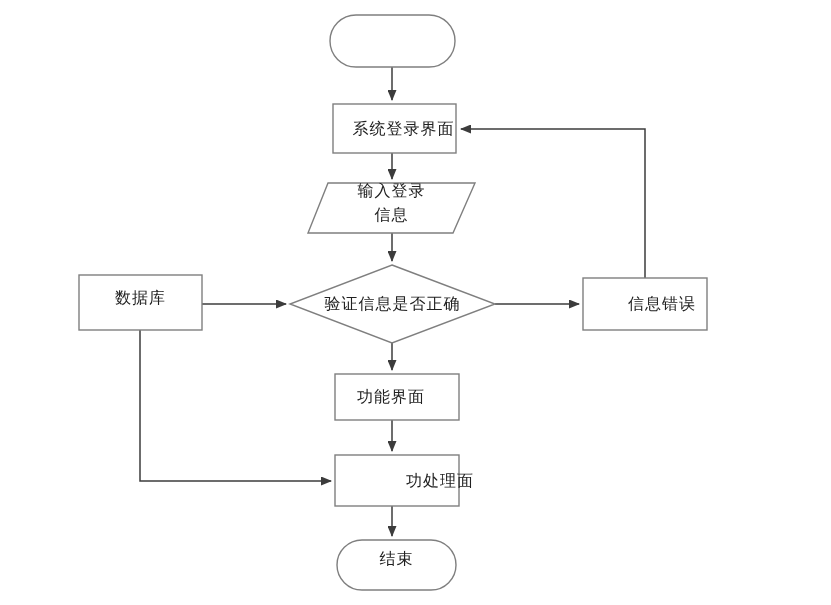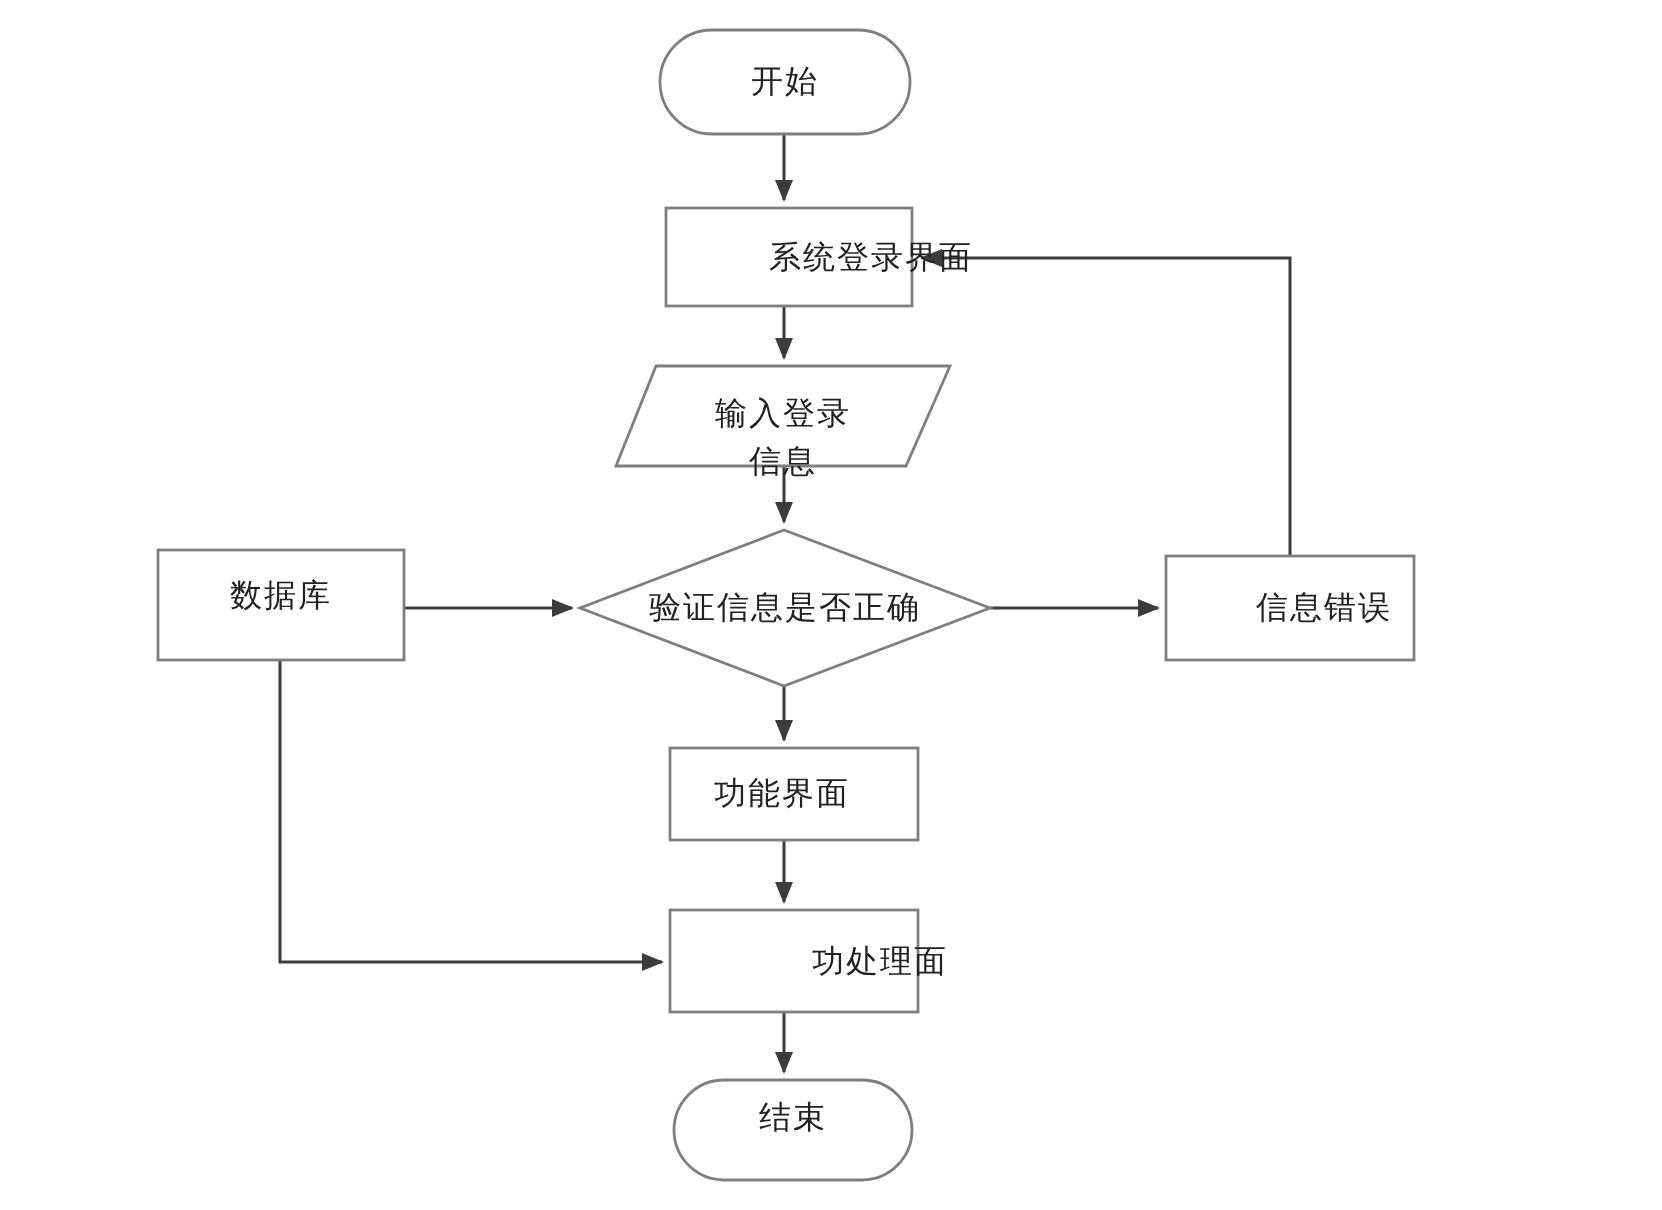--- a/index.html
+++ b/index.html
@@ -61,23 +61,22 @@
       <polygon points="328,183 475,183 453,233 308,233"></polygon>
       <polygon points="392,265 495,304 392,343 290,304"></polygon>
       <rect x="79" y="275" width="123" height="55"></rect>
       <rect x="583" y="278" width="124" height="52"></rect>
       <rect x="335" y="374" width="124" height="46"></rect>
       <rect x="335" y="455" width="124" height="51"></rect>
       <rect x="337" y="540" width="119" height="50" rx="25" ry="25"></rect>
     </g>
   </svg>
 
-  <div class="node-label" style="left:330px; top:15px;  width:125px; height:52px;">开始</div>
-  <div class="node-label" style="left:333px; top:104px; width:141px; height:49px;margin-left:32px;">系统登录界面</div>
-  <div class="node-label" style="left:308px; top:183px; width:167px; height:39px;margin-top:16px;">输入登录
+  <div class="node-label" style="left:333px; top:104px; width:141px; height:49px;">系统登录界面</div>
+  <div class="node-label" style="left:308px; top:183px; width:167px; height:39px;">输入登录
 信息</div>
   <div class="node-label" style="left:290px; top:265px; width:205px; height:78px;">验证信息是否正确</div>
   <div class="node-label" style="left:79px;  top:275px; width:123px; height:45px;">数据库</div>
   <div class="node-label" style="left:583px; top:278px; width:124px; height:52px;padding-left:17px;">信息错误</div>
   <div class="node-label" style="left:335px; top:374px; width:112px; height:46px;">功能界面</div>
   <div class="node-label" style="left:335px; top:455px; width:124px; height:51px;margin-left:43px;">功处理面</div>
   <div class="node-label" style="left:337px; top:540px; width:119px; height:38px;">结束</div>
 
 </div>
 

